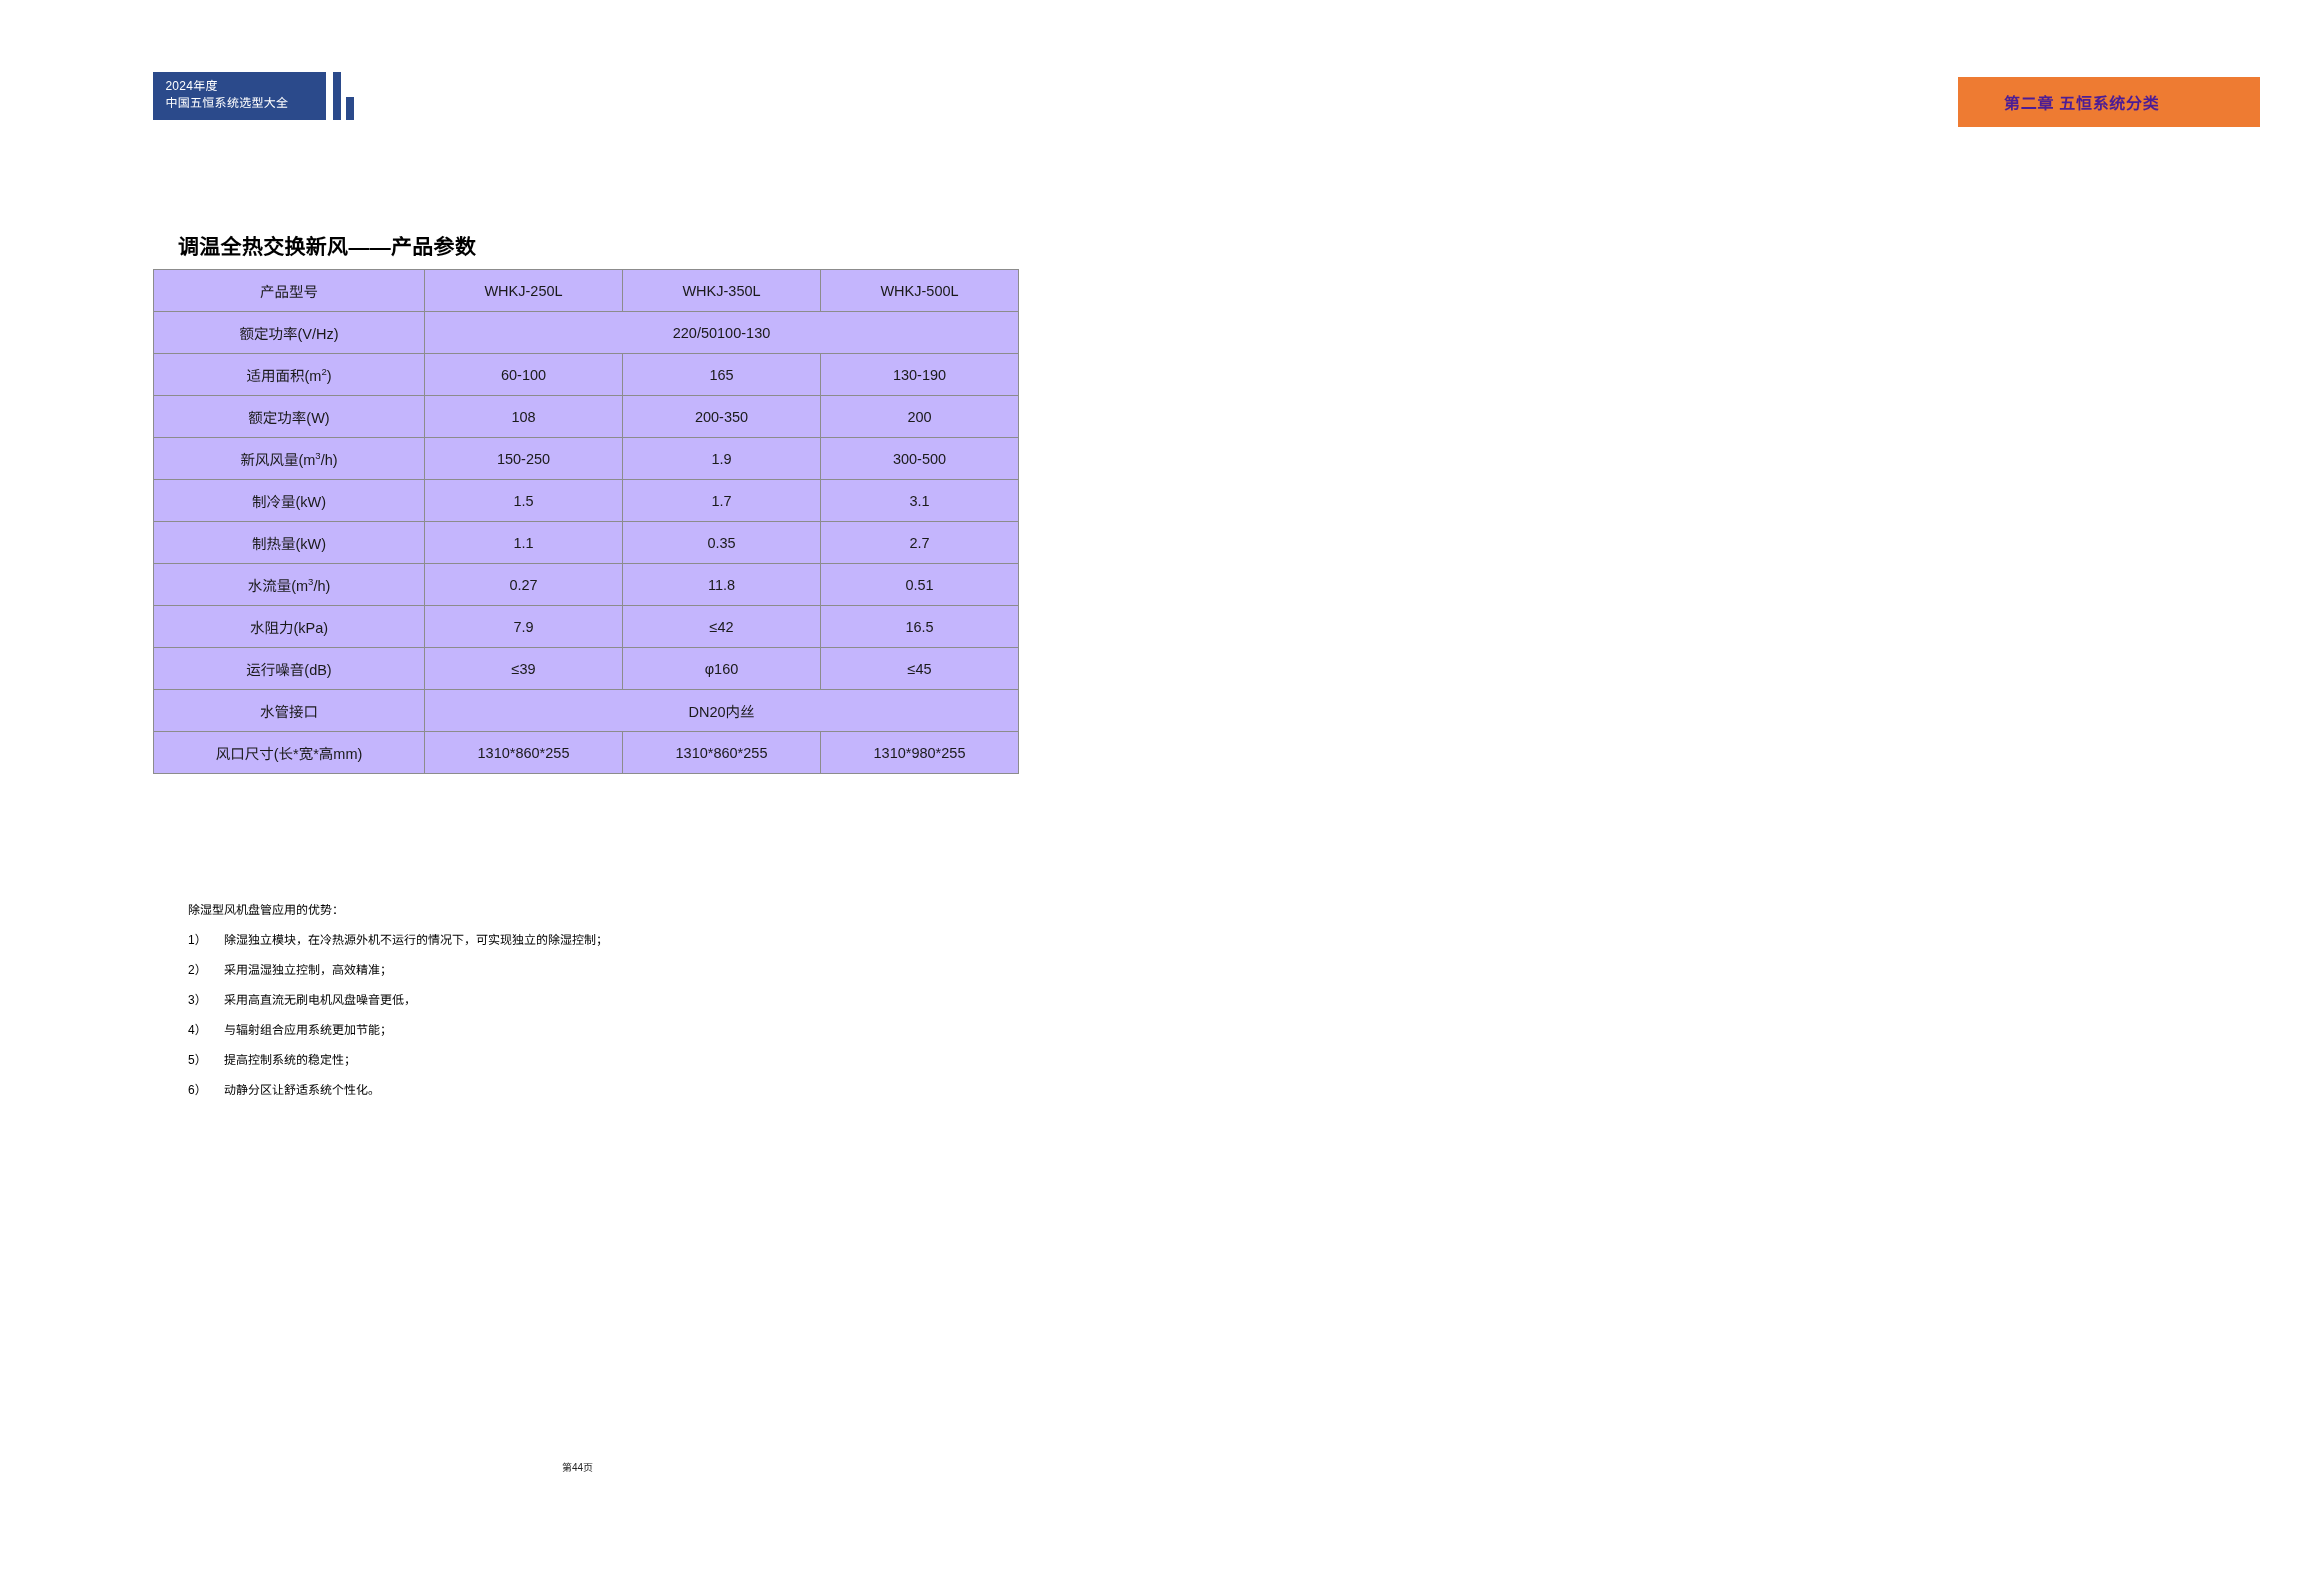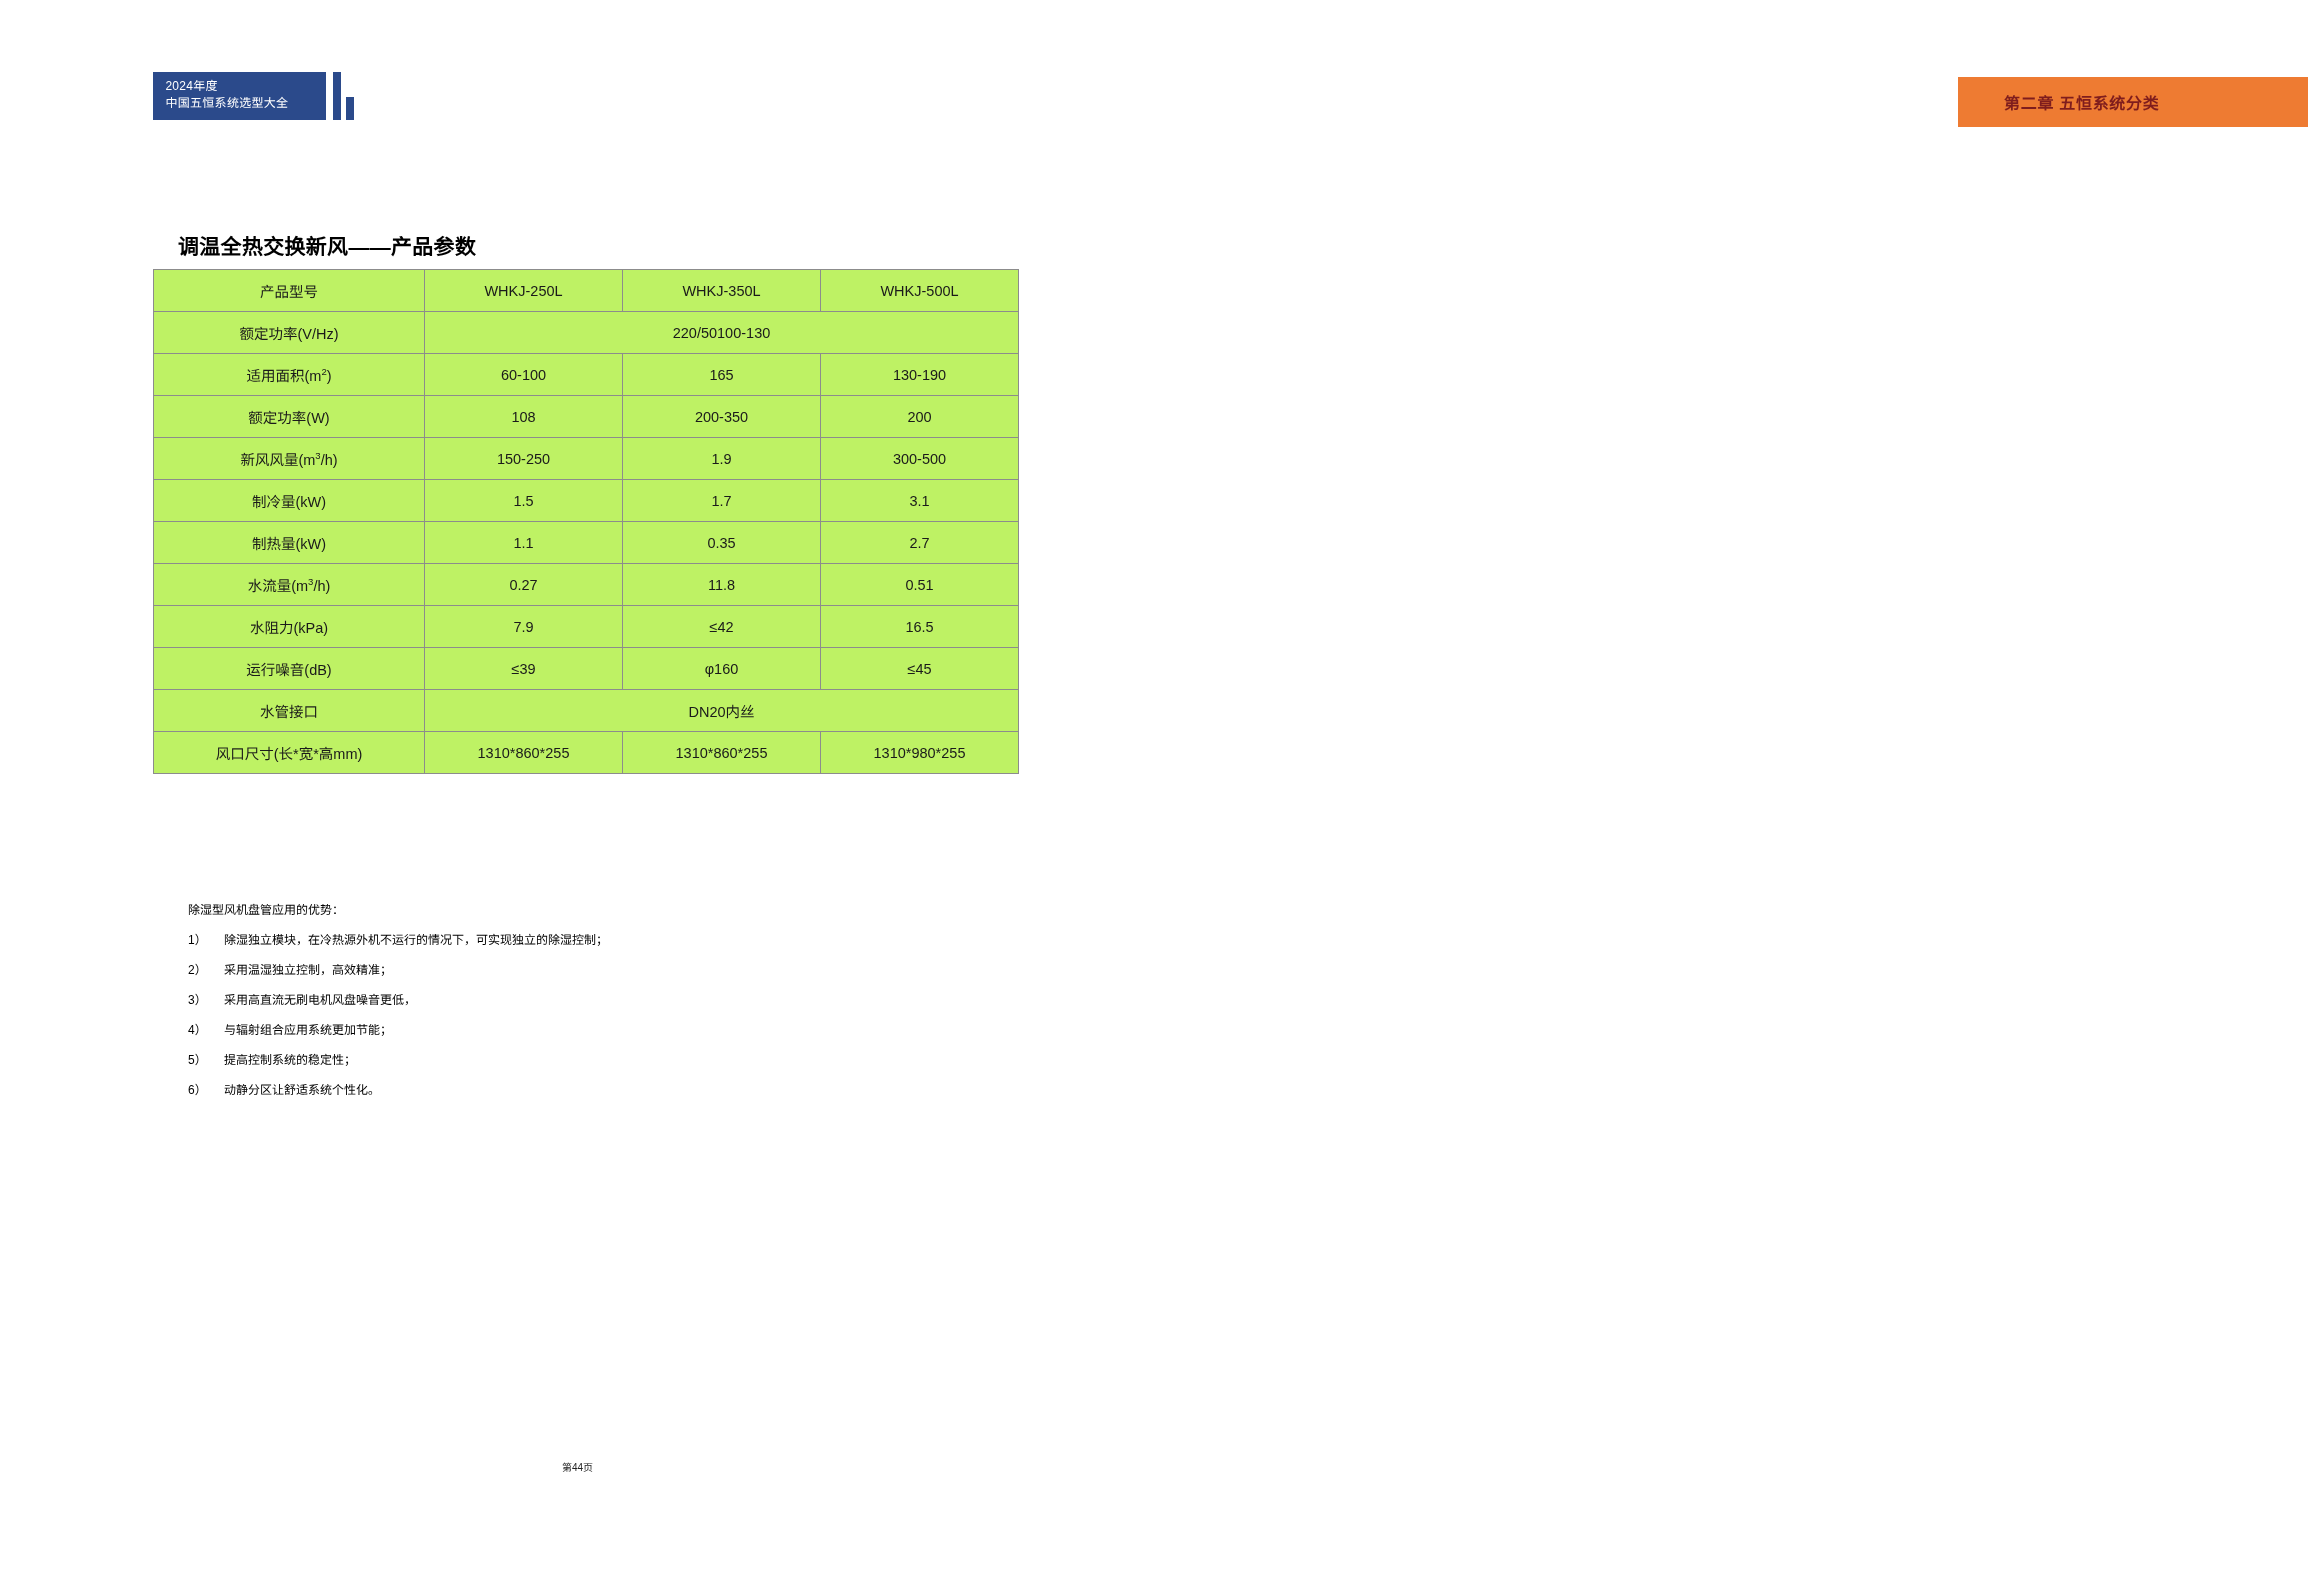--- a/index.html
+++ b/index.html
@@ -42,23 +42,23 @@
   .hdr-bar-short {
     position: absolute;
     left: 346px; top: 97px;
     width: 7.6px; height: 23px;
     background: #2b4a8b;
   }
 
   .hdr-chapter {
     position: absolute;
     left: 1958px; top: 77px;
-    width: 350px; height: 50px;
+    width: 302px; height: 50px;
     background: #ee7b32;
-    color: #7f1d1d;
+    color: #4c1d95;
     font-size: 16px;
     font-weight: bold;
     letter-spacing: 0.7px;
     display: flex;
     align-items: center;
     padding-left: 46px;
   }
 
   
   .page { position: absolute; top: 0; height: 1584px; }
@@ -77,21 +77,21 @@
   table.spec {
     position: absolute;
     border-collapse: collapse;
     table-layout: fixed;
     color: #1a1a1a;
   }
   table.spec td {
     border: 0.7px solid #8c8c8c;
     text-align: center;
     vertical-align: middle;
-    background: #bef264;
+    background: #c4b5fd;
     padding: 1.4px 2.8px;
     overflow: hidden;
   }
   table.spec td.lab {
     text-align: center;
   }
 
   
   #tbl-left {
     left: 153px; top: 269px;

